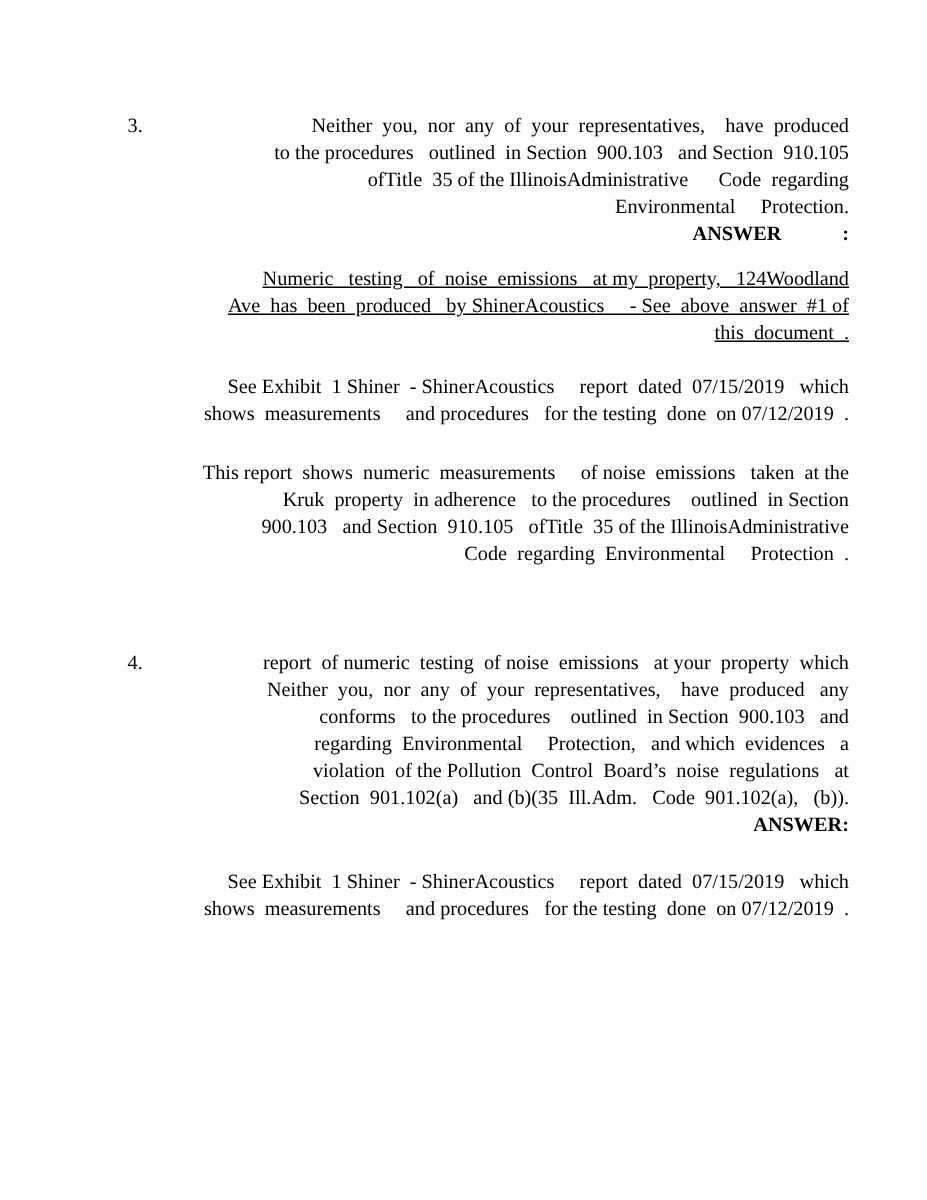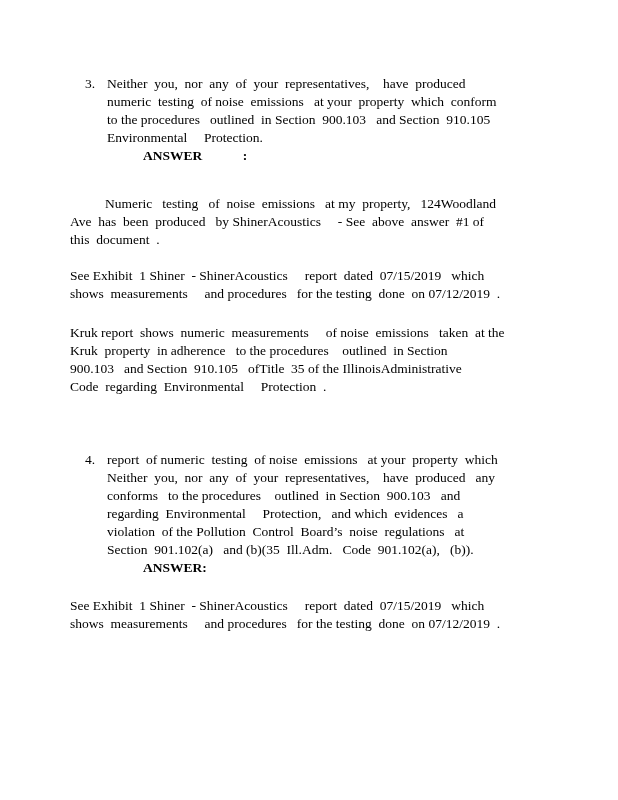--- a/index.html
+++ b/index.html
@@ -19,75 +19,76 @@
     color: #000000;
   }
   .content {
     position: absolute;
     left: 70px;
     top: 75px;
     width: 496px;
   }
   .ln {
     white-space: pre;
+    text-align: right;
   }
   .fi {
     text-indent: 35px;
   }
   .bold {
     font-weight: bold;
     margin-left: 36px;
   }
   .item {
     display: flex;
     margin-left: 15px;
   }
   .num {
     width: 22px;
     flex: none;
   }
   .itext {
     flex: 1;
   }
-  .b1 { margin-top: 30px; }
+  .b1 { margin-top: 12px; text-decoration: underline; }
   .b2 { margin-top: 18px; }
   .b3 { margin-top: 21px; }
   .b4 { margin-top: 55px; }
   .b5 { margin-top: 20px; }
 </style>
 </head>
 <body>
 
 <div class="page">
   <div class="content">
 
     <div class="item">
       <div class="num">3.</div>
       <div class="itext">
         <div class="ln">Neither  you,  nor  any  of  your  representatives,    have  produced</div>
-        <div class="ln">numeric  testing  of noise  emissions   at your  property  which  conform</div>
         <div class="ln">to the procedures   outlined  in Section  900.103   and Section  910.105</div>
+        <div class="ln">ofTitle  35 of the IllinoisAdministrative      Code  regarding</div>
         <div class="ln">Environmental     Protection.</div>
         <div class="ln bold">ANSWER            :</div>
       </div>
     </div>
 
     <div class="para b1">
       <div class="ln fi">Numeric   testing   of  noise  emissions   at my  property,   124Woodland</div>
       <div class="ln">Ave  has  been  produced   by ShinerAcoustics     - See  above  answer  #1 of</div>
       <div class="ln">this  document  .</div>
     </div>
 
     <div class="para b2">
       <div class="ln">See Exhibit  1 Shiner  - ShinerAcoustics     report  dated  07/15/2019   which</div>
       <div class="ln">shows  measurements     and procedures   for the testing  done  on 07/12/2019  .</div>
     </div>
 
     <div class="para b3">
-      <div class="ln">Kruk report  shows  numeric  measurements     of noise  emissions   taken  at the</div>
+      <div class="ln">This report  shows  numeric  measurements     of noise  emissions   taken  at the</div>
       <div class="ln">Kruk  property  in adherence   to the procedures    outlined  in Section</div>
       <div class="ln">900.103   and Section  910.105   ofTitle  35 of the IllinoisAdministrative</div>
       <div class="ln">Code  regarding  Environmental     Protection  .</div>
     </div>
 
     <div class="item b4">
       <div class="num">4.</div>
       <div class="itext">
         <div class="ln">report  of numeric  testing  of noise  emissions   at your  property  which</div>
         <div class="ln">Neither  you,  nor  any  of  your  representatives,    have  produced   any</div>

